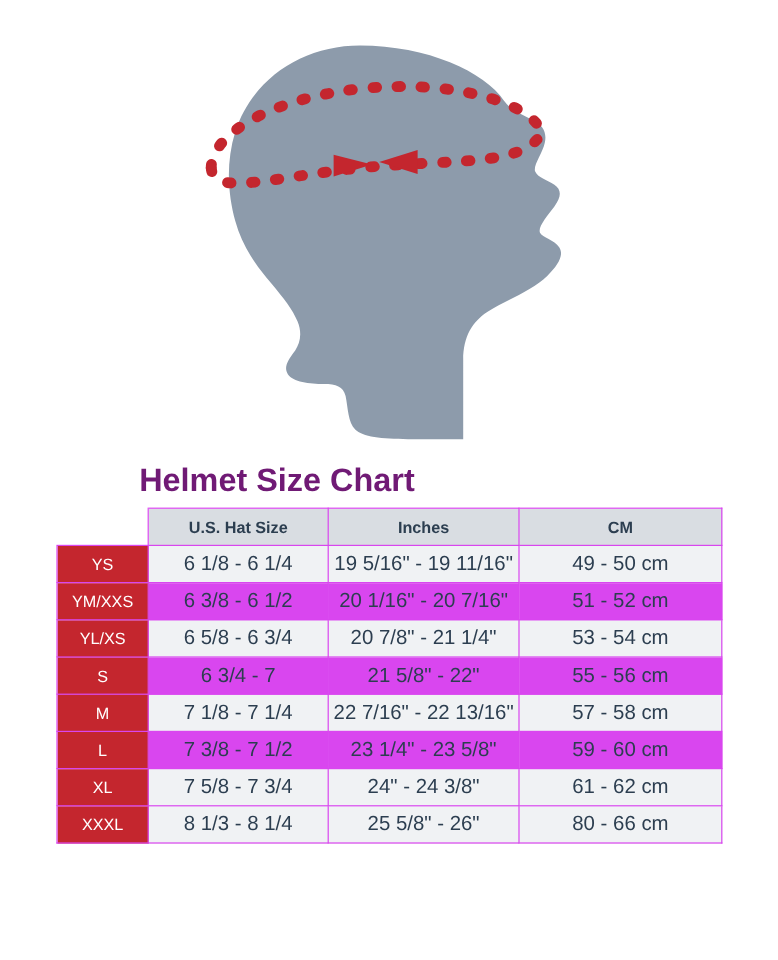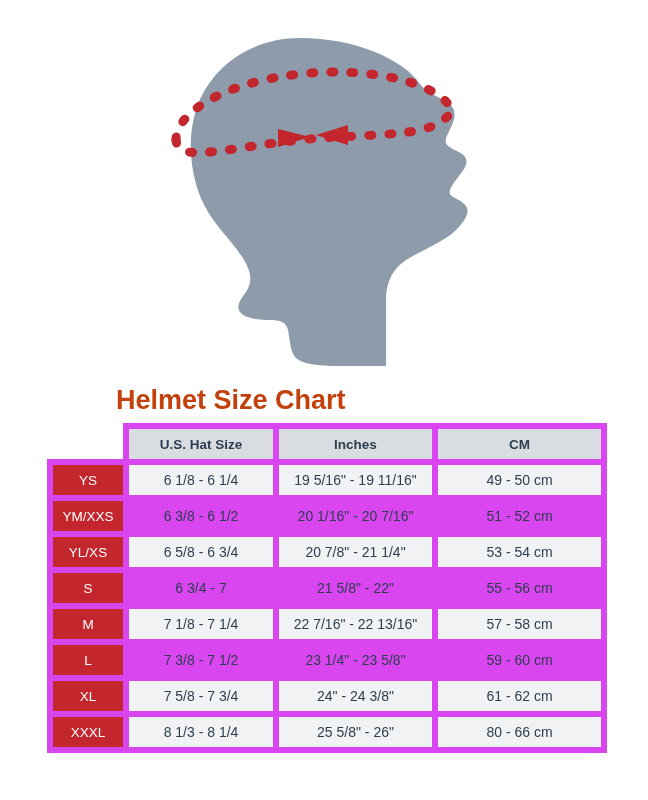--- a/index.html
+++ b/index.html
@@ -29,38 +29,38 @@
   .illustration svg {
     display: block;
   }
   
   .chart-title {
     position: absolute;
     top: 385px;
     left: 116px;
     font-size: 27px;
     font-weight: bold;
-    color: #c2410c;
+    color: #701a75;
     letter-spacing: 0px;
   }
   
   .table-wrap {
     position: absolute;
     top: 423px;
     left: 47px;
     width: 554px;
   }
   table.size-chart {
     border-collapse: collapse;
     width: 554px;
     table-layout: fixed;
   }
   table.size-chart th,
   table.size-chart td {
-    border: 6px solid #d946ef;
+    border: 1px solid #d946ef;
     height: 30px;
     font-size: 13.5px;
     text-align: center;
     vertical-align: middle;
     padding: 0;
   }
   table.size-chart thead th {
     background: #d9dde2;
     color: #2c3e50;
     font-weight: bold;
@@ -73,21 +73,21 @@
   }
   table.size-chart tbody td.size-label {
     background: #c4262e;
     color: #ffffff;
     font-weight: normal;
     font-size: 13.5px;
   }
   table.size-chart tbody td.value {
     background: #f0f2f4;
     color: #2c3e50;
-    font-size: 14px;
+    font-size: 17px;
   }
   table.size-chart tbody tr.alt td.value {
     background: #d946ef;
   }
   col.c-size { width: 76px; }
   col.c-hat  { width: 150px; }
   col.c-in   { width: 159px; }
   col.c-cm   { width: 169px; }
 </style>
 </head>

